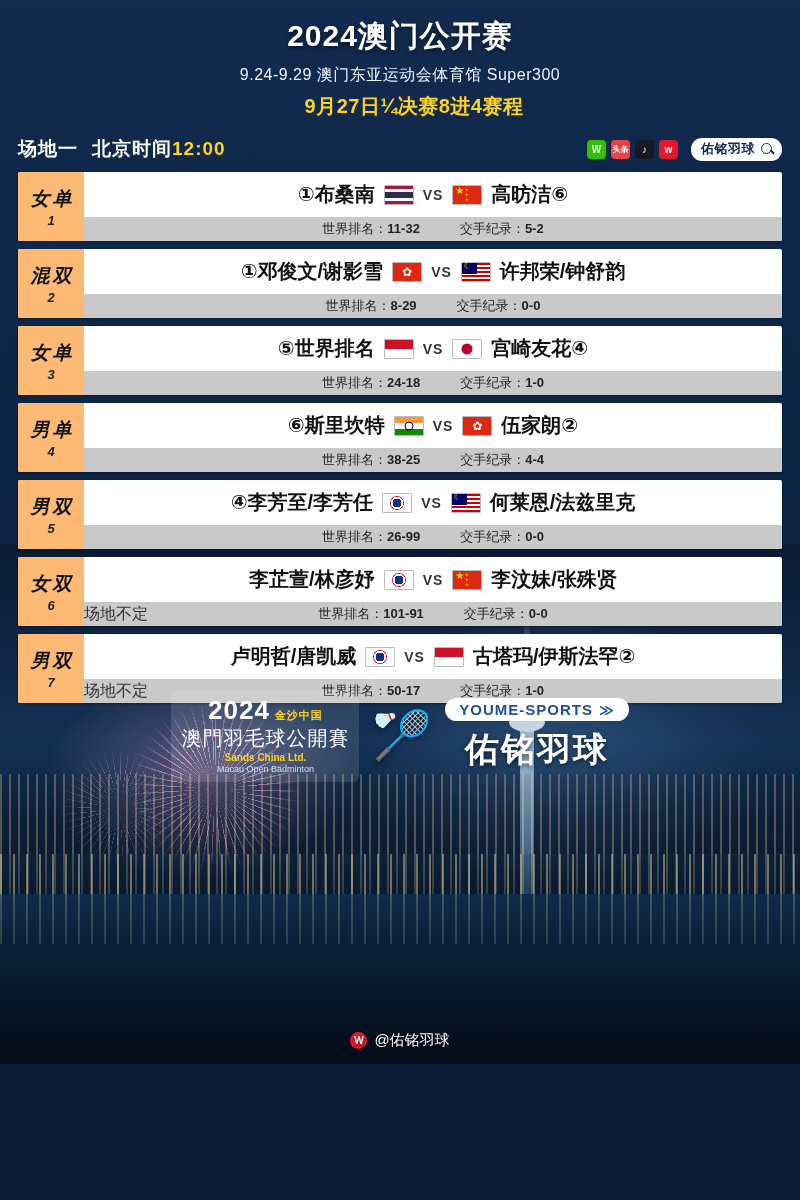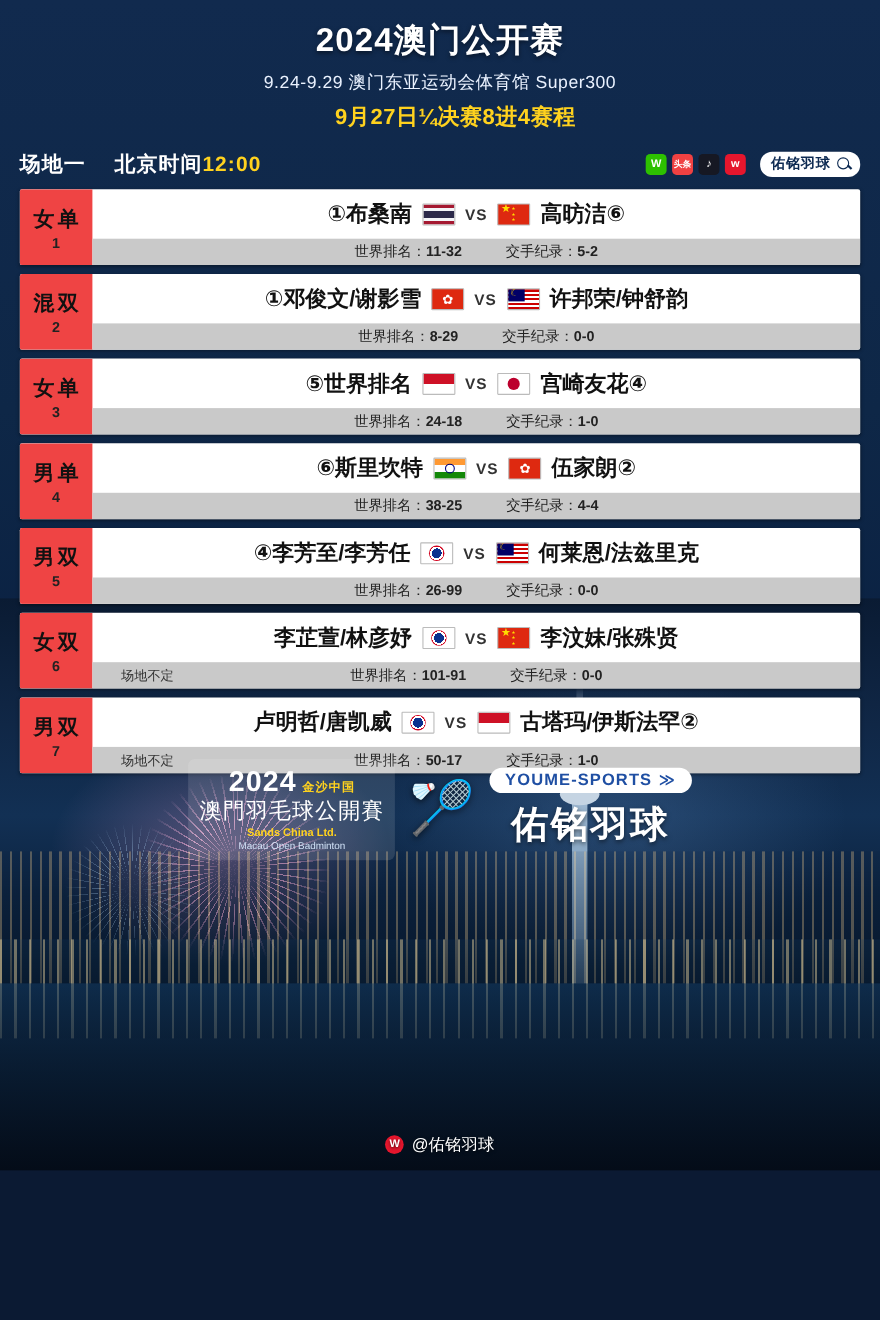--- a/index.html
+++ b/index.html
@@ -45,21 +45,20 @@
     padding-left: 28px;
   }
 
   
   .courtbar {
     position: relative;
     display: flex;
     align-items: center;
     margin: 16px 18px 10px 18px;
     z-index: 5;
-    gap: 12px;
   }
   .courtbar .court-label {
     font-size: 19px;
     font-weight: bold;
     color: #ffffff;
     letter-spacing: 1px;
   }
   .courtbar .time-label {
     font-size: 19px;
     font-weight: bold;
@@ -120,26 +119,27 @@
   .match {
     display: flex;
     background: #ffffff;
     margin-bottom: 8px;
     border-radius: 2px;
     overflow: hidden;
     box-shadow: 0 1px 3px rgba(0,0,0,.35);
   }
   .match .idx {
     width: 66px;
-    background: #ef4444;
+    background: #fdba74;
     display: flex;
     flex-direction: column;
     align-items: center;
     justify-content: center;
     flex: 0 0 66px;
+    font-style: italic;
   }
   .match .idx .cat {
     font-size: 19px;
     font-weight: bold;
     color: #111;
     letter-spacing: 3px;
     padding-left: 3px;
   }
   .match .idx .num {
     font-size: 13px;
@@ -253,22 +253,22 @@
     background: #c9c9c9;
     display: flex;
     align-items: center;
     font-size: 13px;
     color: #222;
     padding: 0 10px;
     position: relative;
   }
   .row-stats .note {
     position: absolute;
-    left: 26px;
-    font-size: 12px;
+    left: 0;
+    font-size: 16px;
     color: #333;
   }
   .row-stats .center-group {
     margin: 0 auto;
     display: flex;
     gap: 40px;
   }
   .row-stats b { font-weight: bold; }
 
   

